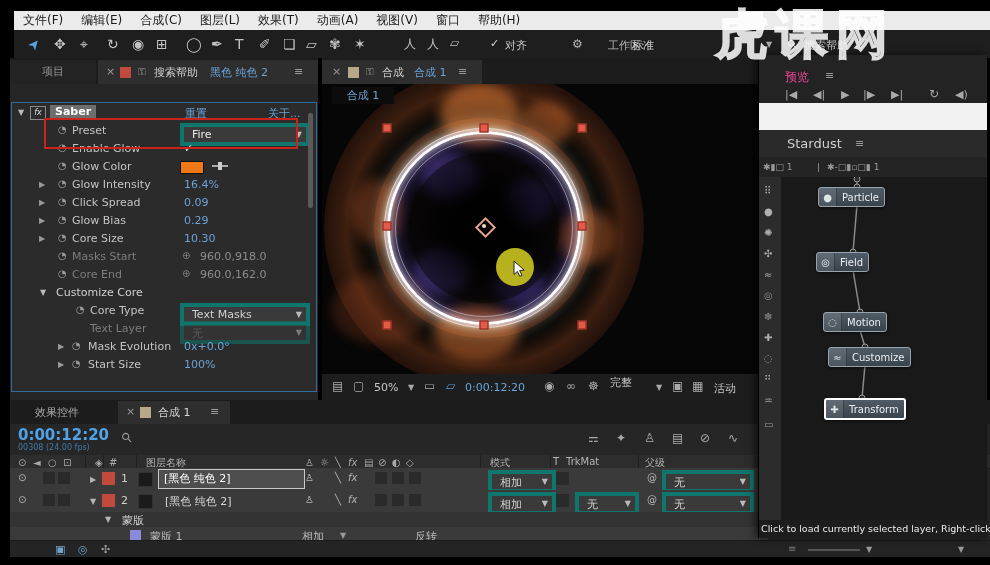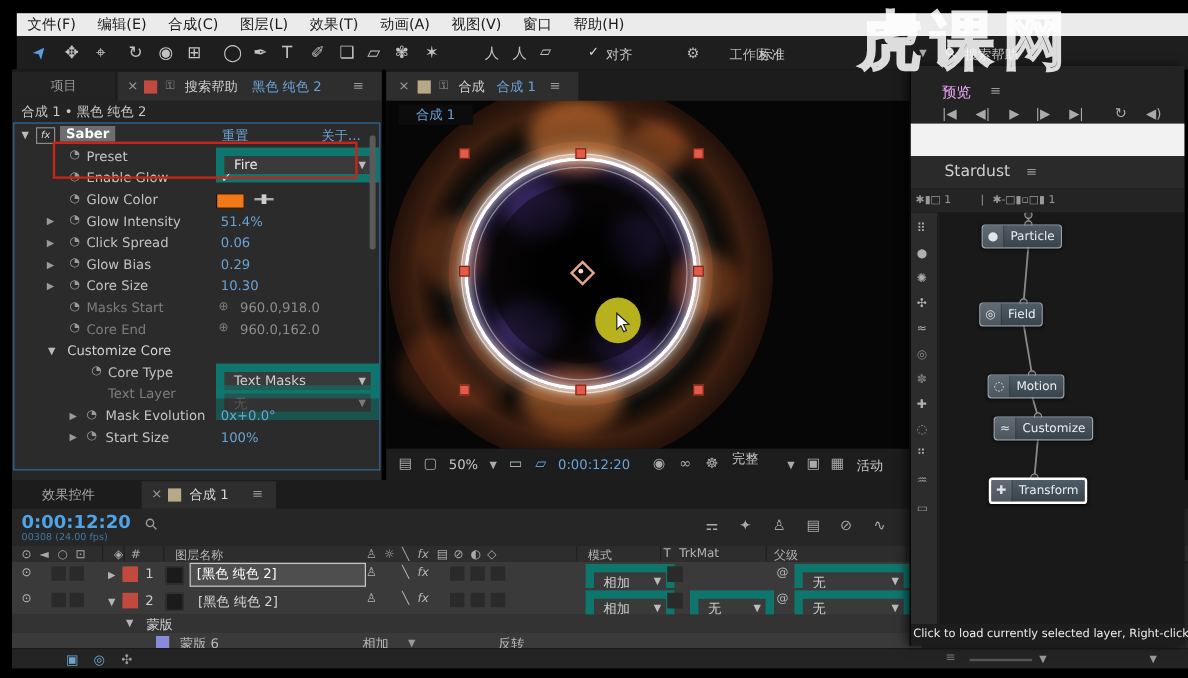--- a/index.html
+++ b/index.html
@@ -15,21 +15,21 @@
 .tool{position:absolute;top:6px;font-size:14px;color:#c2c2c2}
 .panel{background:#262626}
 .tabstrip{background:#1c1c1c}
 .tab-active{background:#2e2e2e;color:#cfcfcf}
 .tab-inactive{background:#232323;color:#969696}
 .prow{position:absolute;left:0;right:0;height:18px;font-size:11px;color:#c3c3c3}
 .prow .tw{position:absolute;left:27px;top:4px;font-size:8px;color:#9a9a9a}
 .prow .sw{position:absolute;left:46px;top:2px;font-size:10px;color:#9a9a9a}
 .prow .nm{position:absolute;left:60px;top:2px}
 .prow .val{position:absolute;left:172px;top:2px;color:#6ba3d6}
-.ddown{position:absolute;background:#3a3a3a;height:15px;border:7px solid #0f766e;color:#cfcfcf}
+.ddown{position:absolute;background:#3a3a3a;height:15px;border:4px solid #0f766e;color:#cfcfcf}
 .ddown .dv{position:absolute;left:8px;top:1px}
 .ddown .dar{position:absolute;right:4px;top:3px;font-size:8px;color:#bbb}
 .node{position:absolute;height:18px;display:flex;align-items:center;border:1px solid #97a4ae;
  border-radius:3px;background:linear-gradient(#4f5b66,#39434b);color:#e9eef2;font-size:10px;box-shadow:0 1px 3px rgba(0,0,0,.6)}
 .node .nicon{width:17px;height:100%;display:flex;align-items:center;justify-content:center;
  background:rgba(255,255,255,.10);border-right:1px solid rgba(0,0,0,.35);font-size:10px;color:#dfe6ea}
 .node .nlabel{padding:0 5px;white-space:nowrap}
 .handle{position:absolute;width:7px;height:7px;background:#e25a48;border:1px solid #7e231a;transform:translate(-50%,-50%)}
 .circ{position:absolute;border-radius:50%;transform:translate(-50%,-50%)}
 .hdrico{position:absolute;top:2px;font-size:10px;color:#a8a8a8}
@@ -84,23 +84,20 @@
       <div class="a tab-inactive" style="left:0;top:2px;width:86px;height:24px;line-height:24px;text-align:center">项目</div>
       <div class="a tab-active" style="left:88px;top:2px;width:220px;height:24px">
         <span class="a" style="left:8px;top:5px;color:#9a9a9a">×</span>
         <span class="a" style="left:22px;top:7px;width:11px;height:11px;background:#c04a3e"></span>
         <span class="a" style="left:40px;top:6px;font-size:10px;color:#9a9a9a">⚿</span>
         <span class="a" style="left:56px;top:5px">搜索帮助</span>
         <span class="a blue" style="left:112px;top:5px">黑色 纯色 2</span>
         <span class="a" style="left:196px;top:5px;color:#9a9a9a">≡</span>
       </div>
     </div>
-    <div class="a" style="left:0;top:26px;right:0;height:18px;background:#232323">
-      <span class="a" style="left:8px;top:2px;color:#c8c8c8">合成 1 • 黑色 纯色 2</span>
-    </div>
 
     <div class="a" style="left:1px;top:44px;width:304px;height:288px;background:#2b2b2b;border:1px solid #2e6da0;overflow:hidden">
 
       <div class="prow" style="top:1px">
         <span class="a" style="left:6px;top:4px;font-size:8px;color:#bbb">▼</span>
         <span class="a" style="left:18px;top:2px;width:14px;height:12px;border:1px solid #8a8a8a;color:#ddd;font-size:8px;font-style:italic;text-align:center;line-height:12px">fx</span>
         <span class="a" style="left:38px;top:1px;background:#6e6e6e;color:#fff;padding:0 5px;font-weight:bold">Saber</span>
         <span class="a blue" style="left:173px;top:2px">重置</span>
         <span class="a blue" style="left:256px;top:2px">关于...</span>
       </div>
@@ -125,27 +122,27 @@
         <span class="nm">Glow Color</span>
         <span class="a" style="left:168px;top:3px;width:22px;height:11px;background:#f07818;border:1px solid #111"></span>
         <span class="a" style="left:200px;top:7px;width:16px;height:2px;background:#aaa"></span>
         <span class="a" style="left:206px;top:4px;width:4px;height:8px;background:#ccc"></span>
       </div>
 
       <div class="prow" style="top:73px">
         <span class="tw">▶</span>
         <span class="sw">◔</span>
         <span class="nm">Glow Intensity</span>
-        <span class="val">51.4%</span>
+        <span class="val">16.4%</span>
       </div>
       <div class="prow" style="top:91px">
         <span class="tw">▶</span>
         <span class="sw">◔</span>
         <span class="nm">Click Spread</span>
-        <span class="val">0.06</span>
+        <span class="val">0.09</span>
       </div>
       <div class="prow" style="top:109px">
         <span class="tw">▶</span>
         <span class="sw">◔</span>
         <span class="nm">Glow Bias</span>
         <span class="val">0.29</span>
       </div>
       <div class="prow" style="top:127px">
         <span class="tw">▶</span>
         <span class="sw">◔</span>
@@ -387,40 +384,40 @@
         </div>
     </div>
 
     <div class="a" style="left:0;top:112px;right:222px;height:15px;background:#333">
       <span class="a" style="left:95px;top:3px;font-size:8px;color:#b5b5b5">▼</span>
       <span class="a" style="left:112px;top:1px;color:#cfcfcf">蒙版</span>
     </div>
 
     <div class="a" style="left:0;top:127px;right:222px;height:13px;background:#3a3a3a;overflow:hidden">
       <span class="a" style="left:120px;top:3px;width:11px;height:11px;background:#8a8adb"></span>
-      <span class="a" style="left:140px;top:2px;color:#b8b8b8">蒙版 6</span>
+      <span class="a" style="left:140px;top:2px;color:#b8b8b8">蒙版 1</span>
       <span class="a" style="left:292px;top:2px;color:#b8b8b8">相加</span>
       <span class="a" style="left:330px;top:4px;font-size:8px;color:#999">▼</span>
       <span class="a" style="left:405px;top:2px;color:#b8b8b8">反转</span>
     </div>
 
     <div class="a" style="left:0;top:140px;right:0;height:16px;background:#242424;border-top:1px solid #1a1a1a">
       <span class="a" style="left:45px;top:2px;color:#6fa3cc;font-size:11px">▣</span>
       <span class="a" style="left:68px;top:2px;color:#6fa3cc;font-size:11px">◎</span>
       <span class="a" style="left:91px;top:2px;color:#9a9a9a;font-size:11px">✣</span>
       <span class="a" style="left:778px;top:2px;color:#777;font-size:10px">≡</span>
       <div class="a" style="left:798px;top:8px;width:52px;height:2px;background:#555"></div>
       <span class="a" style="left:856px;top:4px;font-size:8px;color:#999">▼</span>
       <span class="a" style="left:948px;top:4px;font-size:8px;color:#999">▼</span>
     </div>
   </div>
 
   <div class="a" style="left:758px;top:55px;width:228px;height:483px;background:#232323;border-left:1px solid #000;box-shadow:-3px 0 8px rgba(0,0,0,.6);z-index:30">
 
-    <span class="a" style="left:26px;top:14px;font-size:12px;color:#f0abfc">预览</span>
+    <span class="a" style="left:26px;top:14px;font-size:12px;color:#ec4899">预览</span>
     <span class="a" style="left:66px;top:14px;color:#9a9a9a">≡</span>
     <span class="a ico" style="left:26px;top:34px;font-size:11px">|◀</span>
     <span class="a ico" style="left:54px;top:34px;font-size:11px">◀|</span>
     <span class="a ico" style="left:82px;top:34px;font-size:11px">▶</span>
     <span class="a ico" style="left:104px;top:34px;font-size:11px">|▶</span>
     <span class="a ico" style="left:132px;top:34px;font-size:11px">▶|</span>
     <span class="a ico" style="left:170px;top:33px;font-size:12px">↻</span>
     <span class="a ico" style="left:196px;top:34px;font-size:11px">◀)</span>
 
     <div class="a" style="left:0;top:48px;width:228px;height:27px;background:#f2f2f2"></div>

